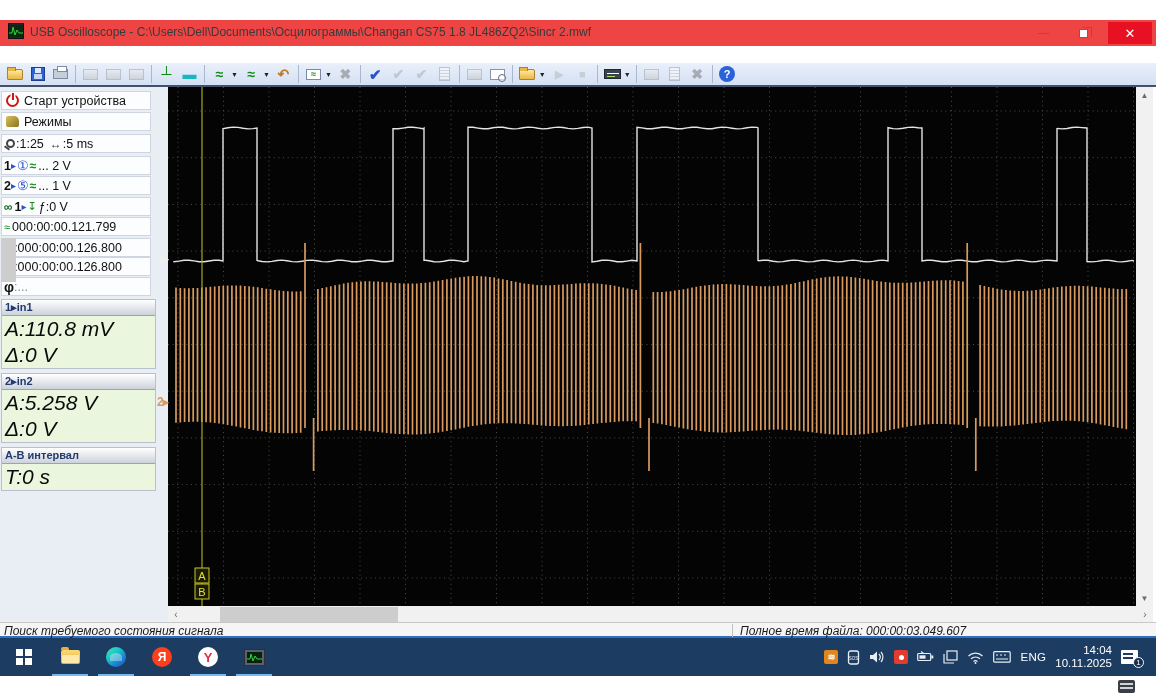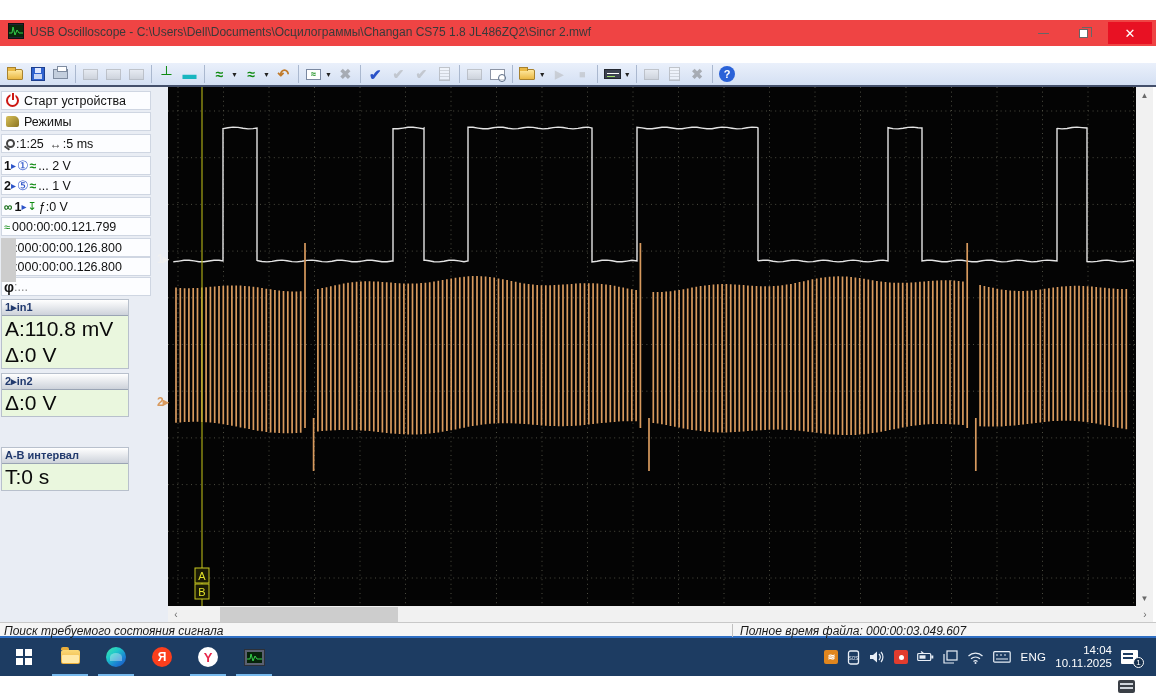--- a/index.html
+++ b/index.html
@@ -73,24 +73,24 @@
   .wav { color:#0f8a12; font-weight:bold; font-size:12px; margin-right:2px; }
   .ic-power { width:13px; height:13px; border:2px solid #cc1712; border-radius:50%; position:relative; margin:0 5px 0 2px; flex:none;}
   .ic-power:before { content:""; position:absolute; left:3.5px; top:-3px; width:2px; height:7px; background:#cc1712; box-shadow:0 0 0 1.5px #fff; }
   .ic-modes { width:13px; height:11px; background:linear-gradient(135deg,#d8c05a,#8a7420); border-radius:2px 5px 2px 2px; margin:0 5px 0 2px; flex:none;}
   .ic-mag { width:9px; height:9px; border:2px solid #444; border-radius:50%; position:relative; margin:0 1px 0 2px; flex:none;}
   .ic-mag:after { content:""; position:absolute; left:-4px; top:6px; width:6px; height:2px; background:#444; transform:rotate(35deg); }
   .ic-binoc { color:#0f6a12; font-weight:bold; font-size:12px; margin-right:2px; }
   .ic-sweep { color:#444; font-size:12px; margin:0 1px 0 6px; }
   .ic-trigwav { color:#0f8a12; font-size:11px; margin-right:2px; }
 
-  .mpanel { position:absolute; left:1px; width:128px; background:#eaf7de; border:1px solid #b8c0cc; }
+  .mpanel { position:absolute; left:1px; width:155px; background:#eaf7de; border:1px solid #b8c0cc; }
   .mhead { height:16px; background:linear-gradient(#ffffff,#cdd2da); border-bottom:1px solid #9aa4b4;
            font-size:11px; font-weight:bold; color:#223a6e; padding:1px 3px; }
-  .mline { font-size:21px; color:#0a0a0a; line-height:26px; padding-left:3px; white-space:nowrap; }
+  .mline { font-size:21px; color:#0a0a0a; line-height:26px; padding-left:3px; white-space:nowrap;font-style:italic; }
 
   
   #plot { position:absolute; left:168px; top:87px; width:968px; height:519px; background:#040404; overflow:hidden; }
   #plot svg { position:absolute; left:0; top:0; }
   .chmark { position:absolute; font-size:12px; font-weight:bold; z-index:5; letter-spacing:-1px;}
   #mark1 { left:157px; top:252px; color:#f0f0f0; }
   #mark2 { left:157px; top:395px; color:#d89a5e; }
 
   
   #vscroll { position:absolute; left:1136px; top:87px; width:17px; height:519px; background:#f1f1f1; }
@@ -334,20 +334,21 @@
 
     </div>
 
     <div class="mpanel" style="top:212px">
       <div class="mhead">1▸in1</div>
       <div class="mline">A:110.8 mV</div>
       <div class="mline">Δ:0 V</div>
     </div>
     <div class="mpanel" style="top:286px">
       <div class="mhead">2▸in2</div>
+      <div class="mline">A:5.258 V</div>
       <div class="mline">Δ:0 V</div>
     </div>
     <div class="mpanel" style="top:360px">
       <div class="mhead">A-B интервал</div>
       <div class="mline">T:0 s</div>
     </div>
   </div>
 
   <div id="plot">
       <svg width="968" height="519">

